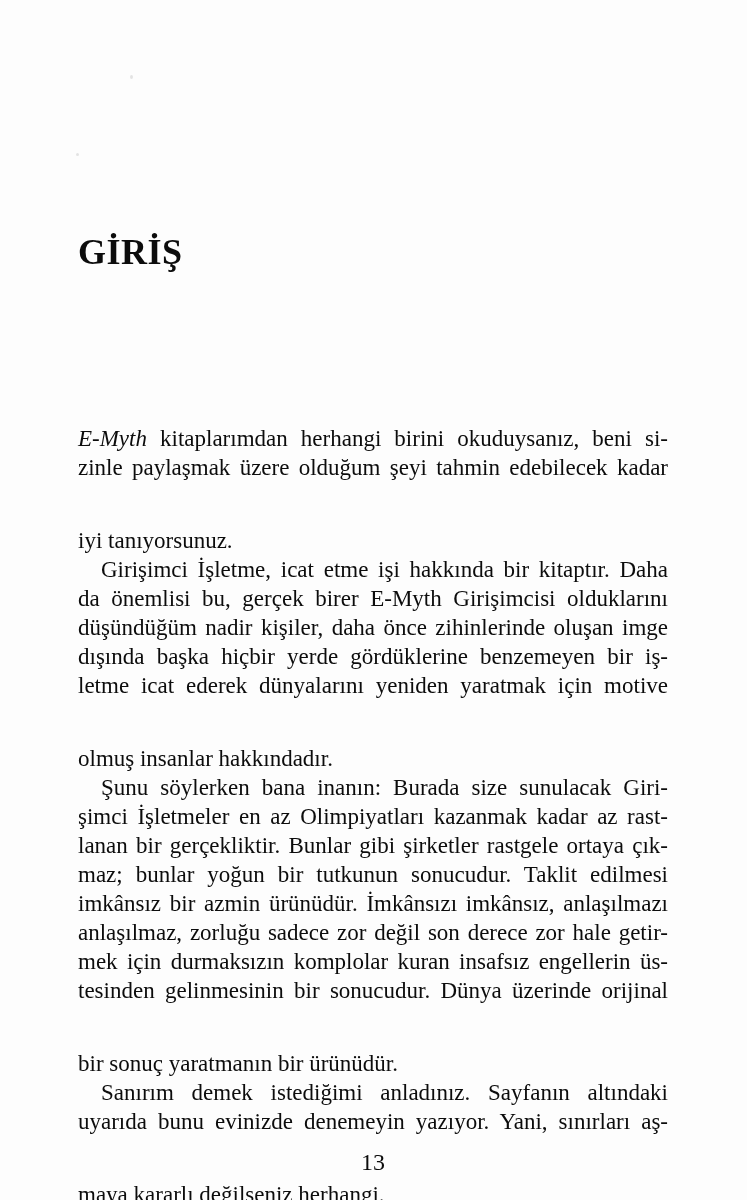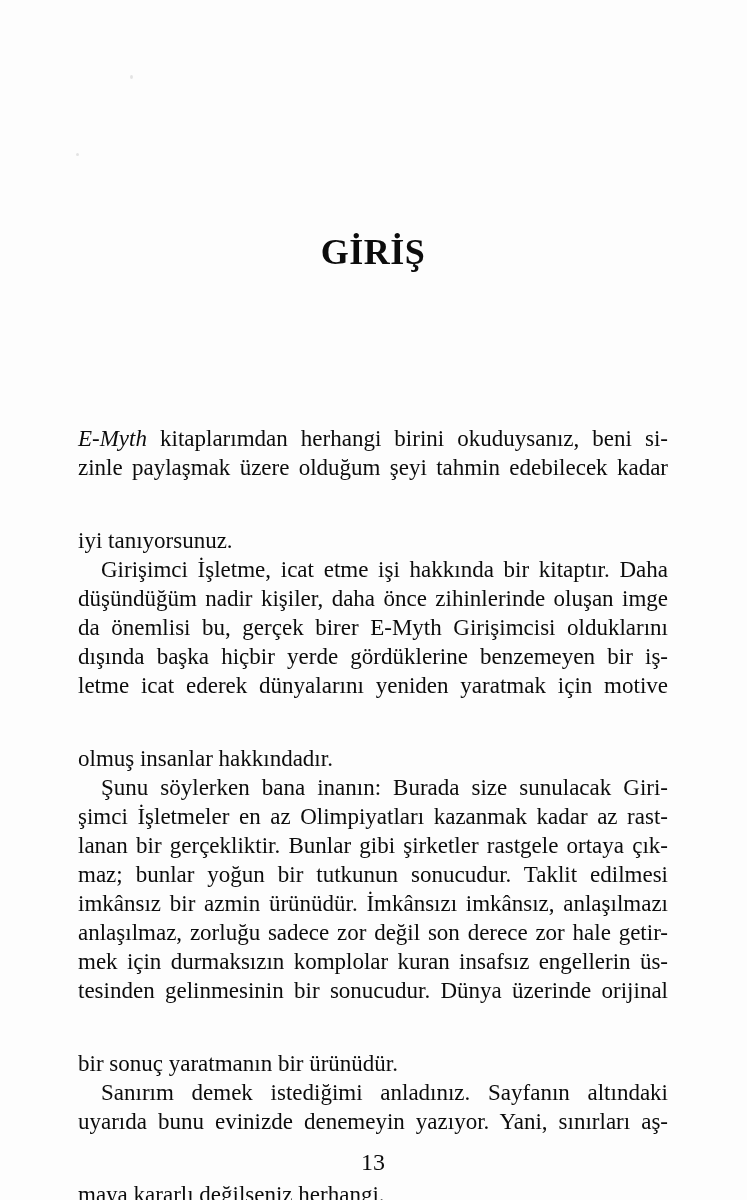--- a/index.html
+++ b/index.html
@@ -14,21 +14,21 @@
     background: #fdfdfd;
     overflow: hidden;
     font-family: "Liberation Serif", "DejaVu Serif", serif;
     color: #0c0c0c;
   }
   .chapter-title {
     position: absolute;
     top: 210px;
     left: 78px;
     width: 590px;
-    text-align: center;
+    text-align: left;
     font-weight: bold;
     font-size: 36px;
     line-height: 36px;
     letter-spacing: 0.5px;
   }
   .body-text {
     position: absolute;
     top: 424px;
     left: 78px;
     width: 590px;
@@ -76,22 +76,22 @@
   <div class="scan-speck speck-2"></div>
   <div class="scan-speck speck-3"></div>
 
   <h1 class="chapter-title">GİRİŞ</h1>
 
   <div class="body-text">
       <div class="line"><span class="italic">E-Myth</span><span> kitaplarımdan herhangi birini okuduysanız, beni si-</span></div>
       <div class="line"><span>zinle paylaşmak üzere olduğum şeyi tahmin edebilecek kadar</span></div>
       <div class="line last"><span>iyi tanıyorsunuz.</span></div>
       <div class="line indent"><span>Girişimci İşletme, icat etme işi hakkında bir kitaptır. Daha</span></div>
+      <div class="line"><span>da önemlisi bu, gerçek birer E-Myth Girişimcisi olduklarını</span></div>
       <div class="line"><span>düşündüğüm nadir kişiler, daha önce zihinlerinde oluşan imge</span></div>
-      <div class="line"><span>da önemlisi bu, gerçek birer E-Myth Girişimcisi olduklarını</span></div>
       <div class="line"><span>dışında başka hiçbir yerde gördüklerine benzemeyen bir iş-</span></div>
       <div class="line"><span>letme icat ederek dünyalarını yeniden yaratmak için motive</span></div>
       <div class="line last"><span>olmuş insanlar hakkındadır.</span></div>
       <div class="line indent"><span>Şunu söylerken bana inanın: Burada size sunulacak Giri-</span></div>
       <div class="line"><span>şimci İşletmeler en az Olimpiyatları kazanmak kadar az rast-</span></div>
       <div class="line"><span>lanan bir gerçekliktir. Bunlar gibi şirketler rastgele ortaya çık-</span></div>
       <div class="line"><span>maz; bunlar yoğun bir tutkunun sonucudur. Taklit edilmesi</span></div>
       <div class="line"><span>imkânsız bir azmin ürünüdür. İmkânsızı imkânsız, anlaşılmazı</span></div>
       <div class="line"><span>anlaşılmaz, zorluğu sadece zor değil son derece zor hale getir-</span></div>
       <div class="line"><span>mek için durmaksızın komplolar kuran insafsız engellerin üs-</span></div>

